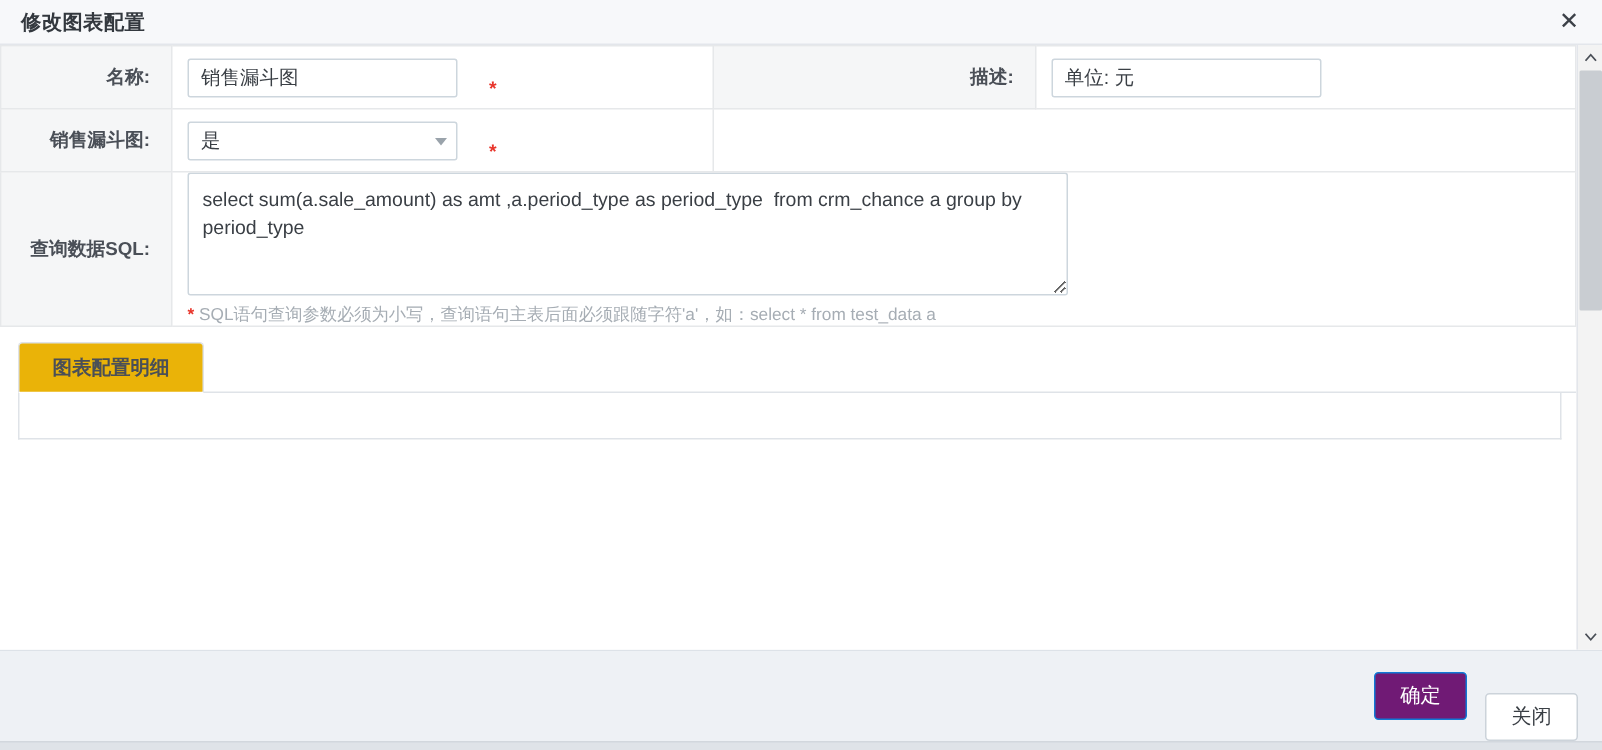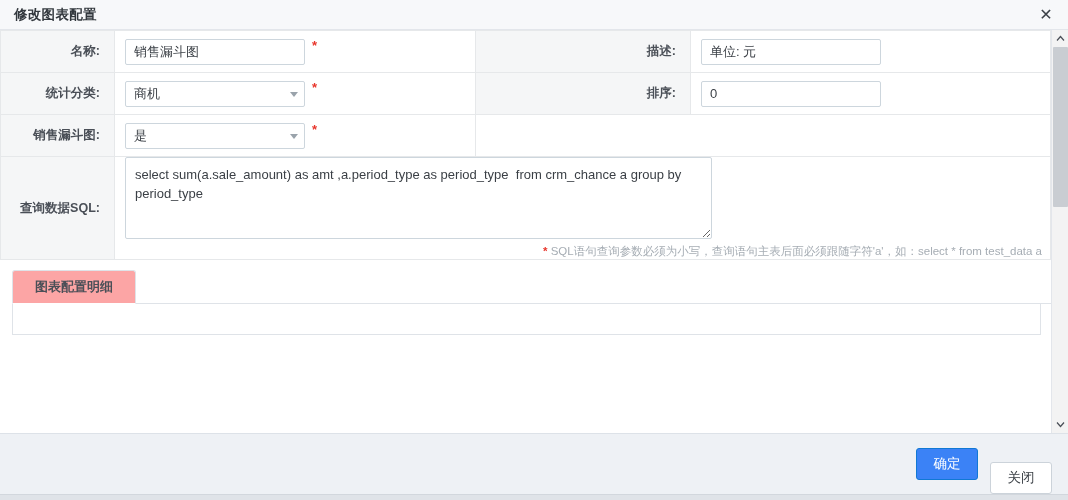--- a/index.html
+++ b/index.html
@@ -98,22 +98,22 @@
   td.val {
     background: #fff;
     padding: 0 8px 0 10px;
   }
   td.blank { background: #fff; }
 
   .row-h { height: 42px; }
 
   .field-line {
     display: flex;
-    align-items: flex-start;
-    gap: 7px;
+    align-items: flex-end;
+    gap: 21px;
   }
   .inp {
     box-sizing: border-box;
     height: 26px;
     width: 180px;
     border: 1px solid #cdd6dd;
     border-radius: 2px;
     background: #fff;
     padding: 0 8px;
     font-family: "Liberation Sans", "DejaVu Sans", sans-serif;
@@ -175,21 +175,20 @@
     resize: both;
     overflow: hidden;
     outline: none;
     display: block;
   }
   .sql-hint {
     margin-top: 5px;
     font-size: 11.5px;
     color: #a6adb4;
     white-space: nowrap;
-    text-align: right;
   }
   .sql-hint .star { color: #e8352b; font-weight: bold; }
 
   
   .tabs-zone {
     padding: 10px 0 0 12px;
     background: #fff;
   }
   .tabstrip {
     display: flex;
@@ -199,21 +198,21 @@
   }
   .tab {
     height: 32px;
     line-height: 32px;
     padding: 0 22px;
     font-size: 13px;
     font-weight: bold;
     color: #4a4f57;
     border: 1px solid #dfe3e8;
     border-bottom: 1px solid #fff;
-    background: #fca5a5;
+    background: #eab308;
     border-radius: 3px 3px 0 0;
     margin-bottom: -1px;
     cursor: pointer;
     white-space: nowrap;
   }
   .tab-panel {
     border: 1px solid #dfe3e8;
     border-top: none;
     height: 30px;
     background: #fff;
@@ -281,21 +280,21 @@
     font-size: 13.5px;
     display: inline-flex;
     align-items: center;
     justify-content: center;
     padding: 0 16px;
     cursor: pointer;
     user-select: none;
     font-family: "Liberation Sans", "DejaVu Sans", sans-serif;
   }
   .btn-primary {
-    background: #3b82f6;
+    background: #701a75;
     border: 1px solid #1178d4;
     color: #fff;
   }
   .btn-default {
     background: #fff;
     border: 1px solid #ccd3da;
     color: #3a3f45;
     margin-top: 28px;
   }
   .bottom-strip {
@@ -336,38 +335,20 @@
             </div>
           </td>
           <td class="lbl">描述:</td>
           <td class="val">
             <div class="field-line">
               <input class="inp" type="text" value="单位: 元" style="">
             </div>
           </td>
         </tr>
 
-        <tr class="row-h">
-          <td class="lbl">统计分类:</td>
-          <td class="val">
-            <div class="field-line">
-              <div class="sel-wrap">
-                <div class="sel">商机</div>
-                <span class="sel-arrow"></span>
-              </div>
-              <span class="req">*</span>
-            </div>
-          </td>
-          <td class="lbl">排序:</td>
-          <td class="val">
-            <div class="field-line">
-              <input class="inp" type="text" value="0" style="">
-            </div>
-          </td>
-        </tr>
 
 
 
         <tr class="row-h">
           <td class="lbl">销售漏斗图:</td>
           <td class="val">
             <div class="field-line">
               <div class="sel-wrap">
                 <div class="sel">是</div>
                 <span class="sel-arrow"></span>

